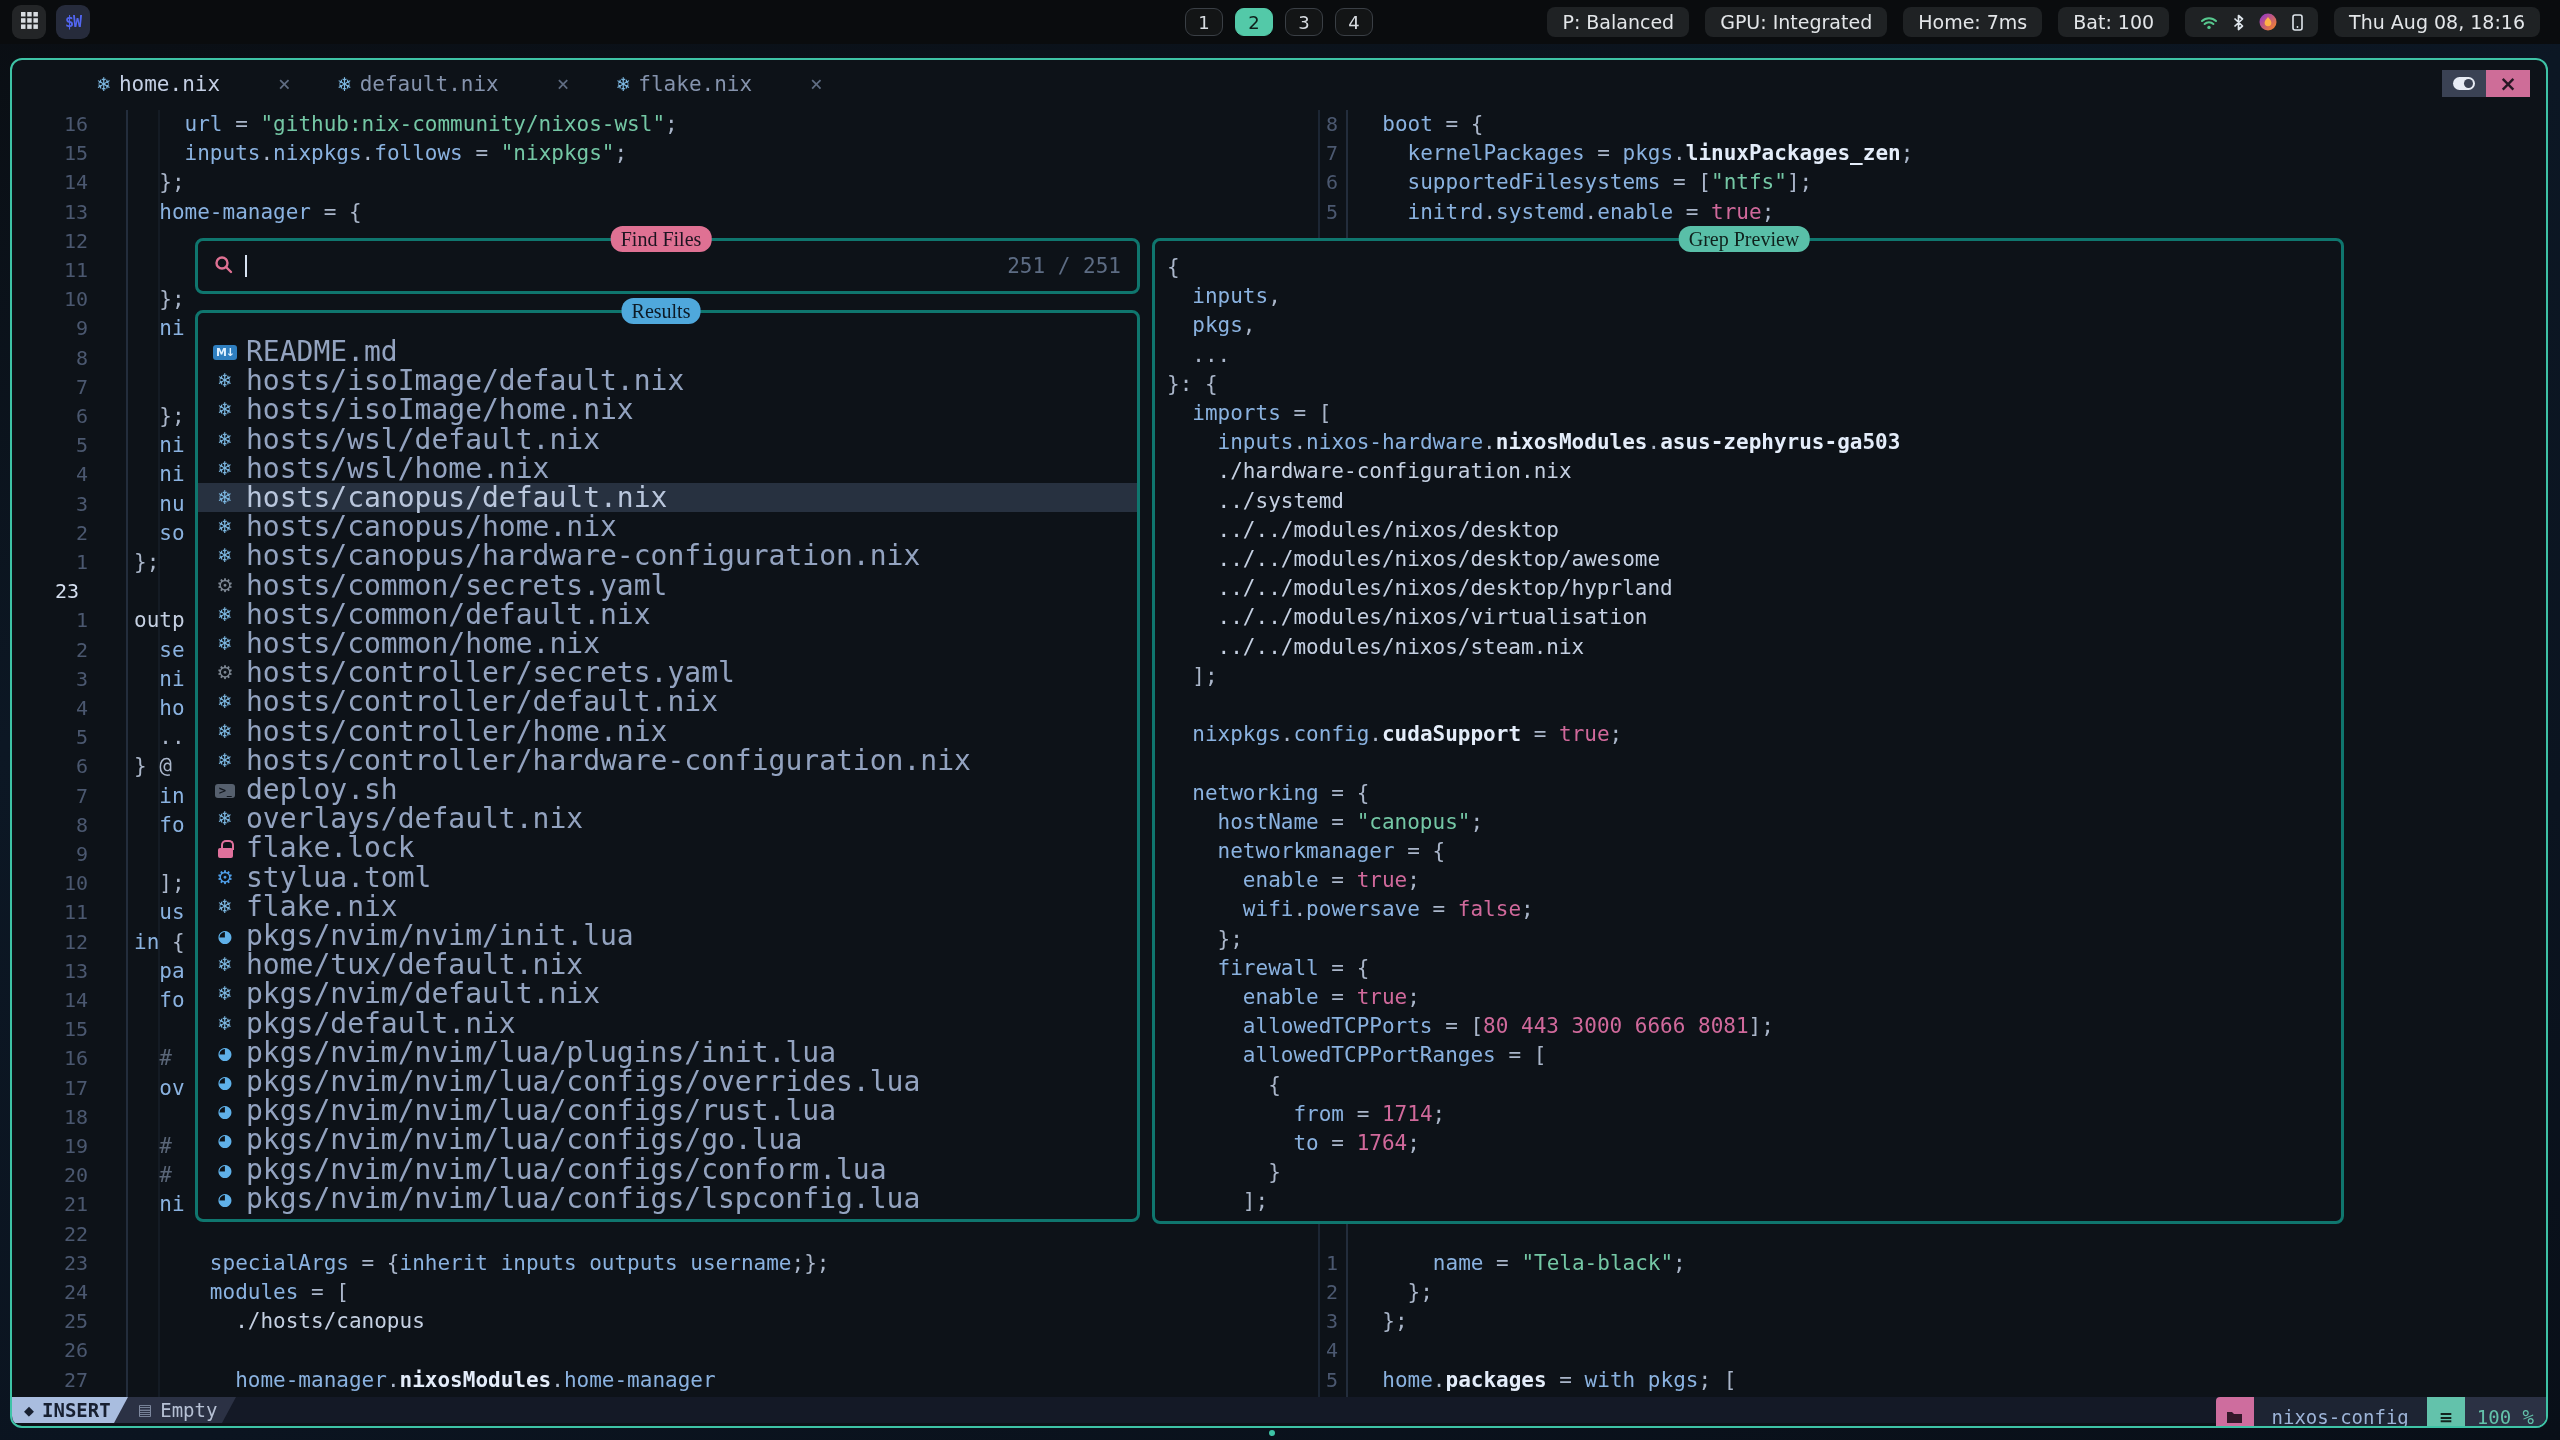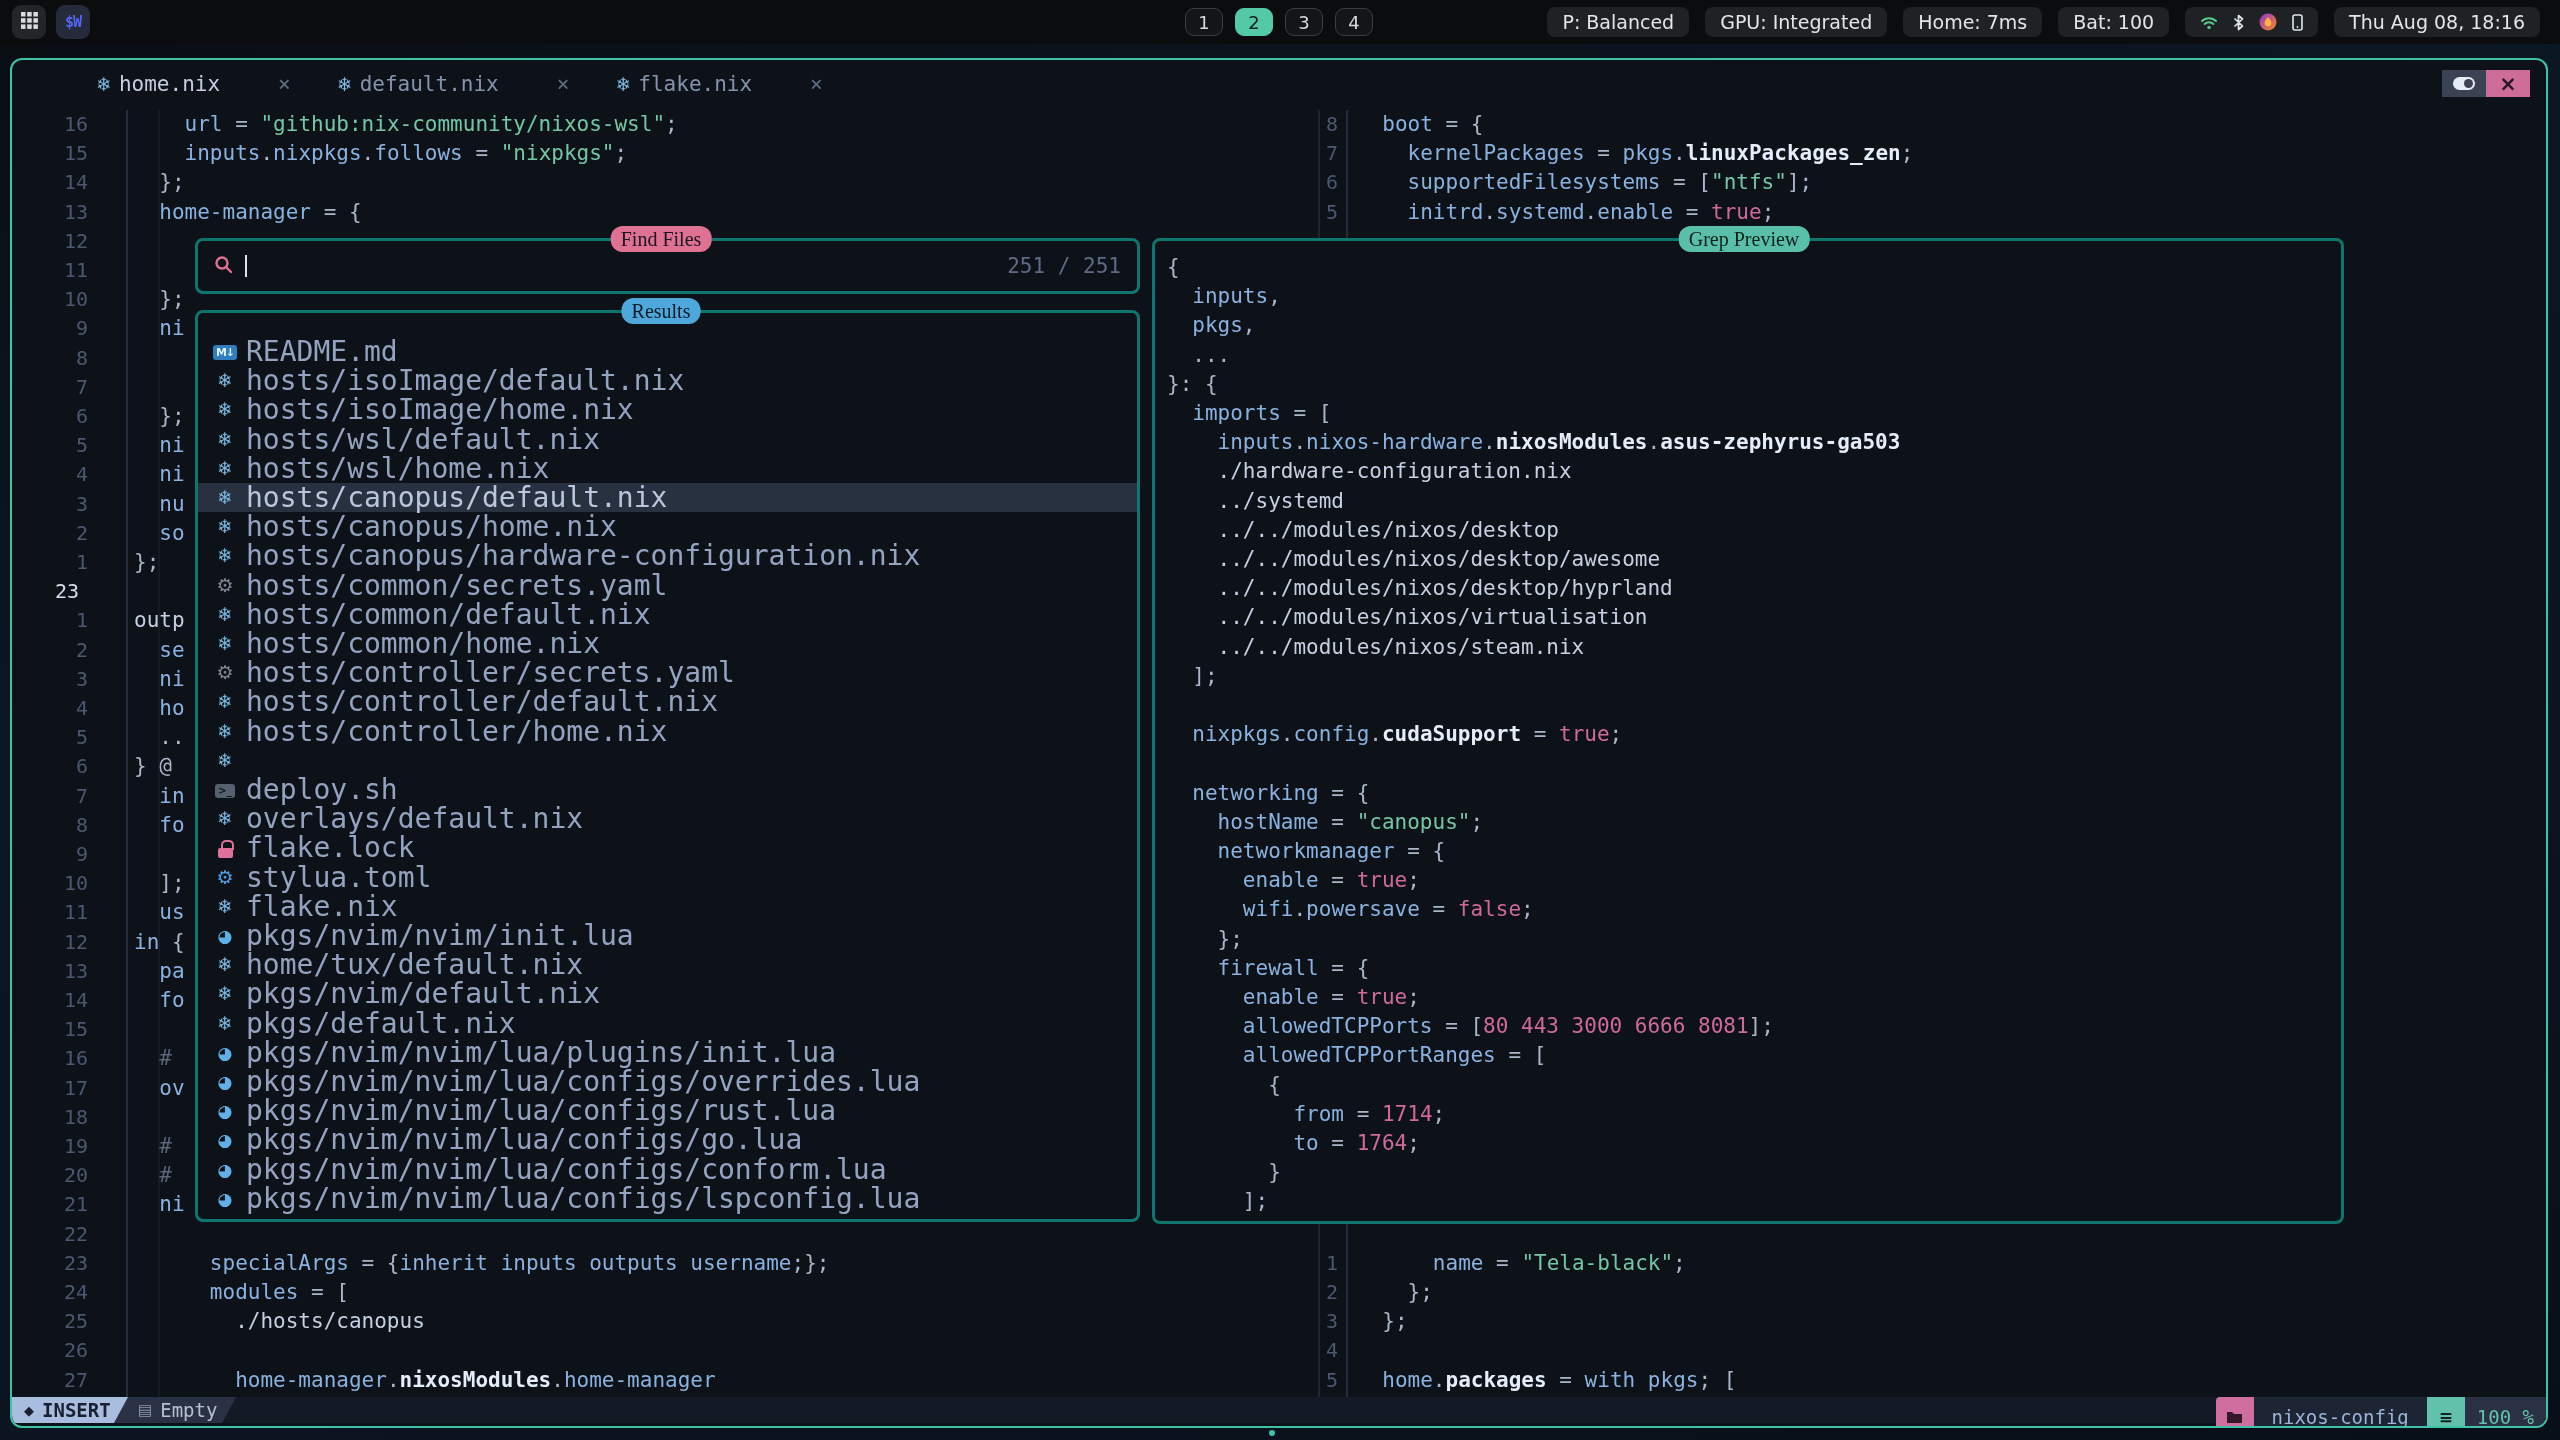--- a/index.html
+++ b/index.html
@@ -496,20 +496,21 @@
       <div class="result-row" style="top: 374.4px;">
         <span class="ricon"><span class="ic-nix">❄</span></span>
         <span class="rlabel">hosts/controller/default.nix</span>
       </div>
       <div class="result-row" style="top: 403.6px;">
         <span class="ricon"><span class="ic-nix">❄</span></span>
         <span class="rlabel">hosts/controller/home.nix</span>
       </div>
       <div class="result-row" style="top: 432.8px;">
         <span class="ricon"><span class="ic-nix">❄</span></span>
+        <span class="rlabel">hosts/controller/hardware-configuration.nix</span>
       </div>
       <div class="result-row" style="top: 462px;">
         <span class="ricon"><span class="ic-sh">&gt;_</span></span>
         <span class="rlabel">deploy.sh</span>
       </div>
       <div class="result-row" style="top: 491.2px;">
         <span class="ricon"><span class="ic-nix">❄</span></span>
         <span class="rlabel">overlays/default.nix</span>
       </div>
       <div class="result-row" style="top: 520.4px;">

